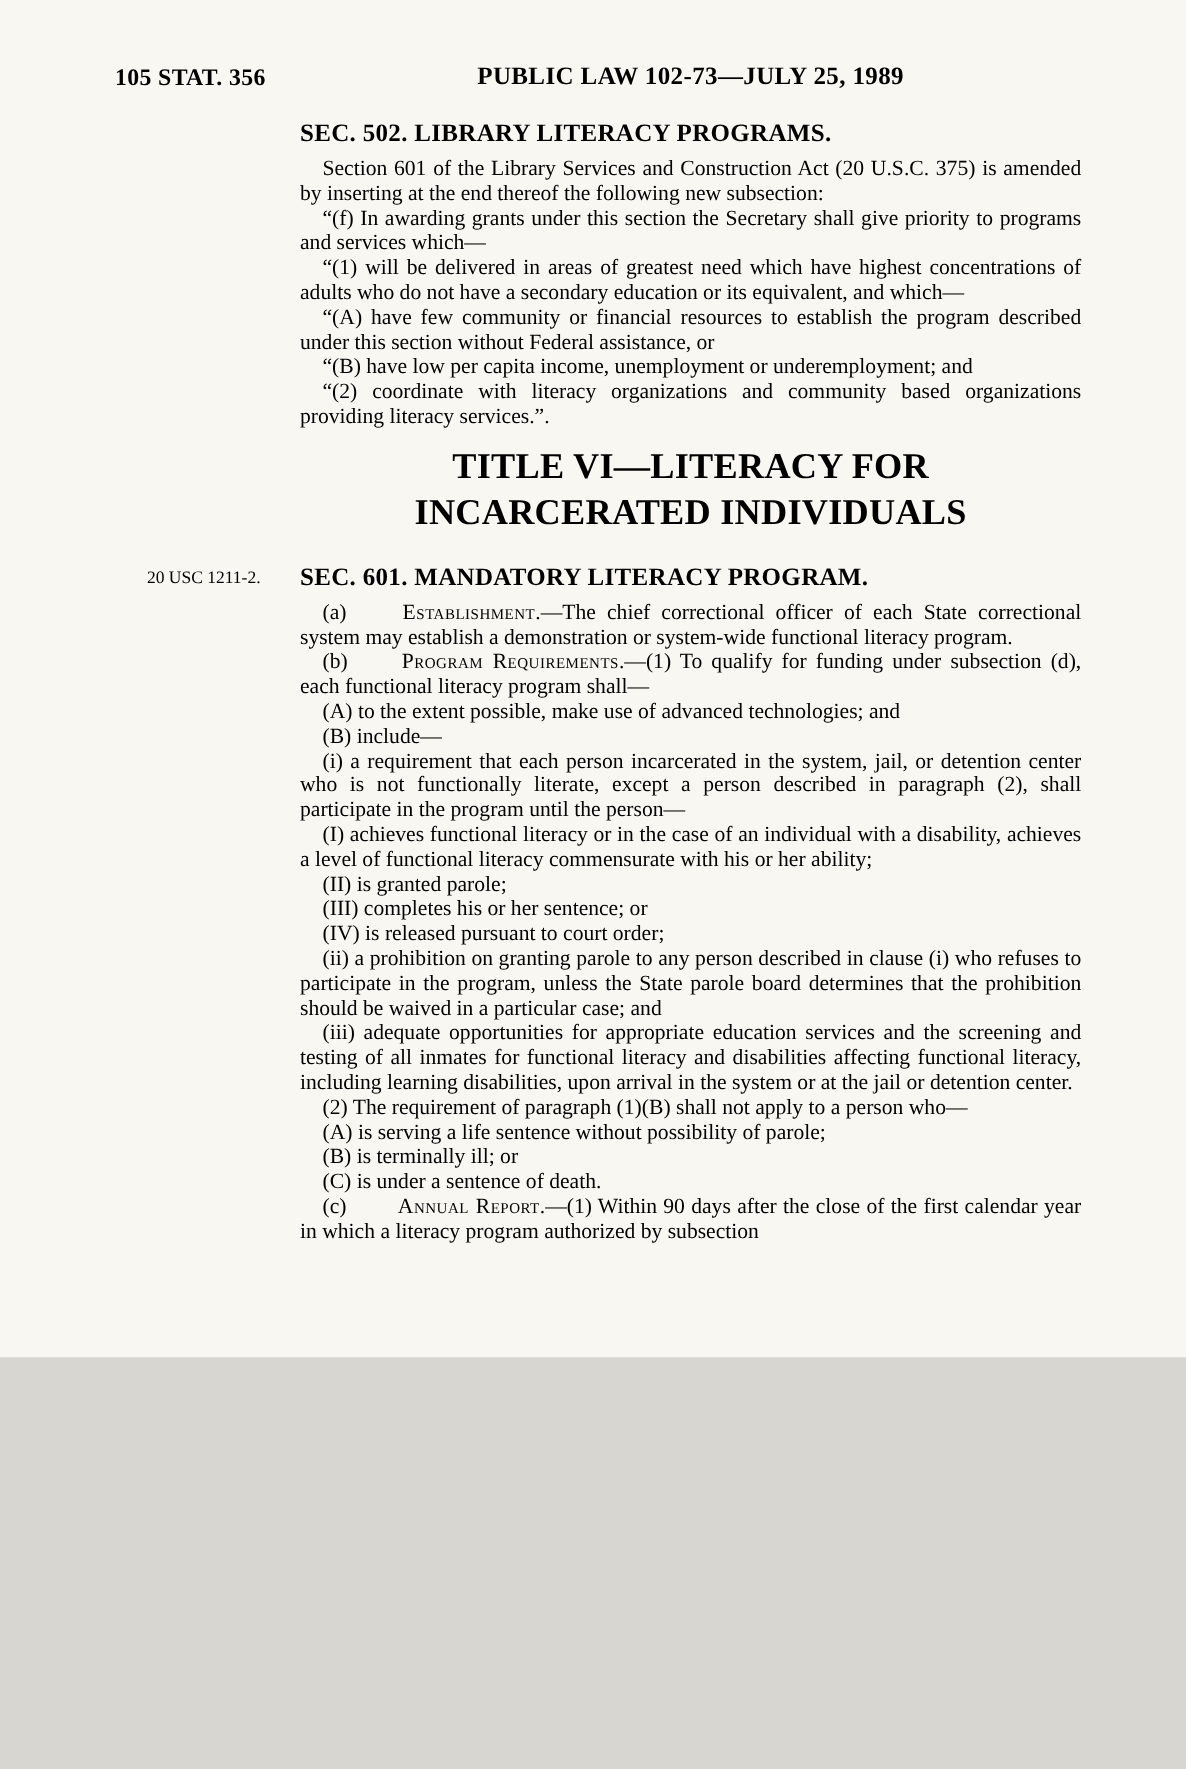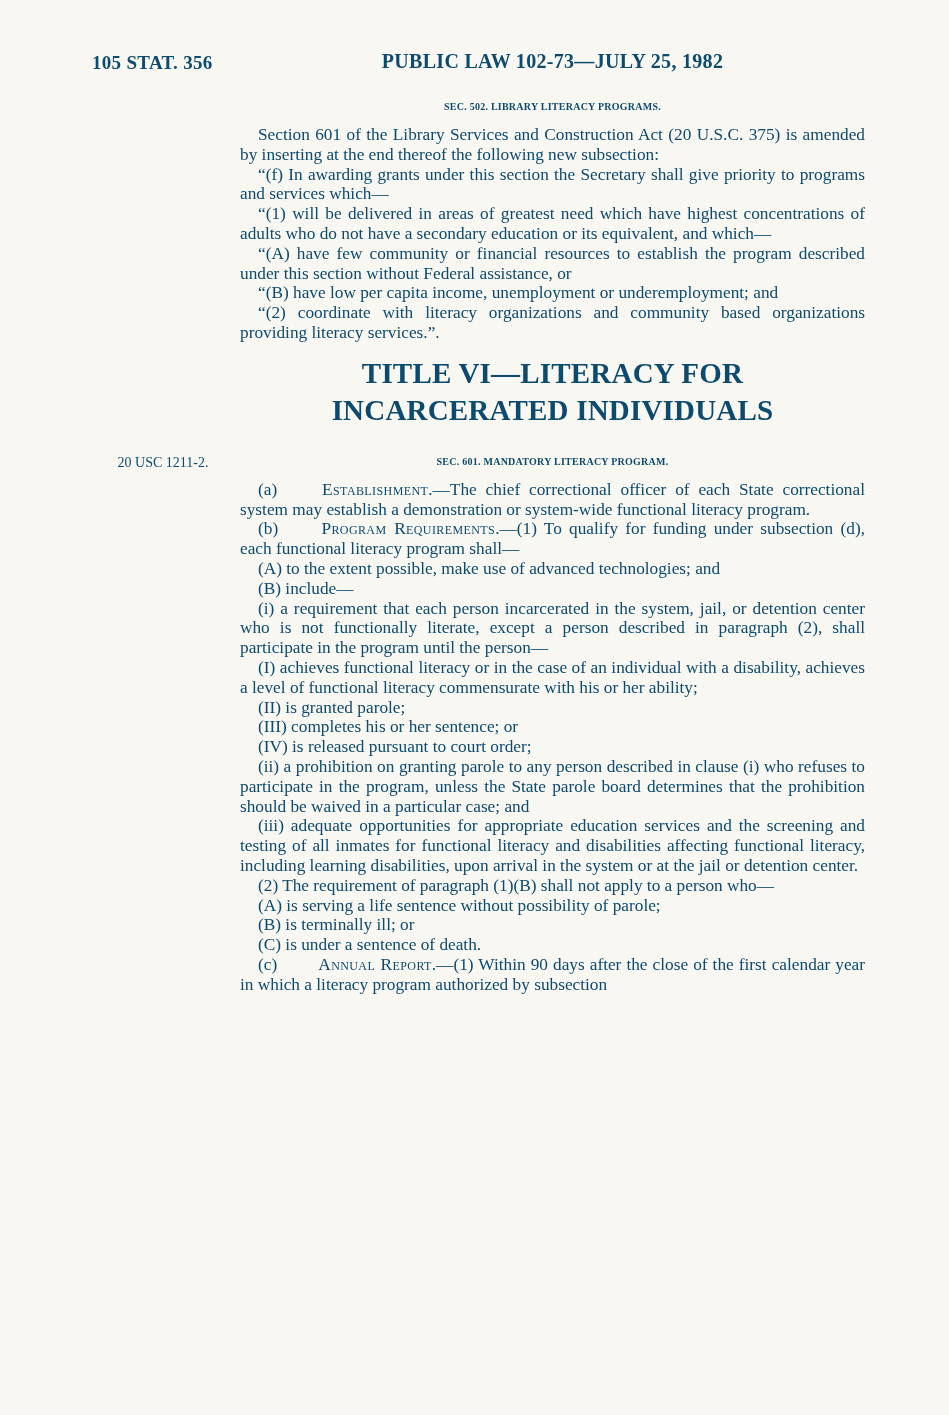--- a/index.html
+++ b/index.html
@@ -1,42 +1,42 @@
 <!DOCTYPE html>
 <html><head>
 <meta charset="utf-8">
 <style>
   html, body { margin: 0; padding: 0; background: #d8d6d0; }
   .page {
     position: relative;
     width: 949px;
-    height: 1415px;
+    height: 1086px;
     margin: 0 auto;
     background: #f8f7f2;
     font-family: "Liberation Serif", "DejaVu Serif", serif;
-    color: #0c4a6e;
+    color: #000000;
     overflow: hidden;
   }
   .header { position: absolute; top: 50px; left: 0; width: 949px; height: 30px; }
   .stat-number {
     position: absolute; left: 92px; top: 2px;
     font-size: 19px; font-weight: bold; letter-spacing: 0.3px;
   }
   .law-title {
     position: absolute; left: 240px; top: 0; width: 625px;
     text-align: center; font-size: 20px; font-weight: bold; letter-spacing: 0.3px;
   }
   .content {
     position: absolute; top: 98px; left: 240px; width: 625px;
     font-size: 17.3px; line-height: 19.8px; text-align: justify;
     text-justify: inter-word;
   }
   .sec-heading {
-    font-weight: bold; font-size: 10px; letter-spacing: 0.25px;
-    text-align: center; margin: 0 0 9px 0; line-height: 18px;
+    font-weight: bold; font-size: 20px; letter-spacing: 0.25px;
+    text-align: left; margin: 0 0 9px 0; line-height: 18px;
   }
   .content p { margin: 0; text-indent: 18px; }
   .i1 { margin-left: 38px; }
   .i2 { margin-left: 76px; }
   .i3 { margin-left: 114px; font-family: Liberation Serif, serif; }
   .title-vi {
     text-align: center; font-weight: bold; font-size: 29px;
     line-height: 37px; margin: 12px 0 24px 0; letter-spacing: 0.2px;
   }
   .sec601 { position: relative; }
@@ -47,21 +47,21 @@
   }
   .sc { font-variant: small-caps; letter-spacing: 0.4px; margin-left: 36px; }
 </style>
 </head>
 <body>
 
 <div class="page">
 
   <div class="header">
     <span class="stat-number">105 STAT. 356</span>
-    <div class="law-title">PUBLIC LAW 102-73—JULY 25, 1982</div>
+    <div class="law-title">PUBLIC LAW 102-73—JULY 25, 1989</div>
   </div>
 
   <div class="content">
 
     <div class="sec-heading">SEC. 502. LIBRARY LITERACY PROGRAMS.</div>
 
     <p>Section 601 of the Library Services and Construction Act (20 U.S.C. 375) is amended by inserting at the end thereof the following new subsection:</p>
     <p>“(f) In awarding grants under this section the Secretary shall give priority to programs and services which—</p>
     <p class="i1">“(1) will be delivered in areas of greatest need which have highest concentrations of adults who do not have a secondary education or its equivalent, and which—</p>
     <p class="i2">“(A) have few community or financial resources to establish the program described under this section without Federal assistance, or</p>

